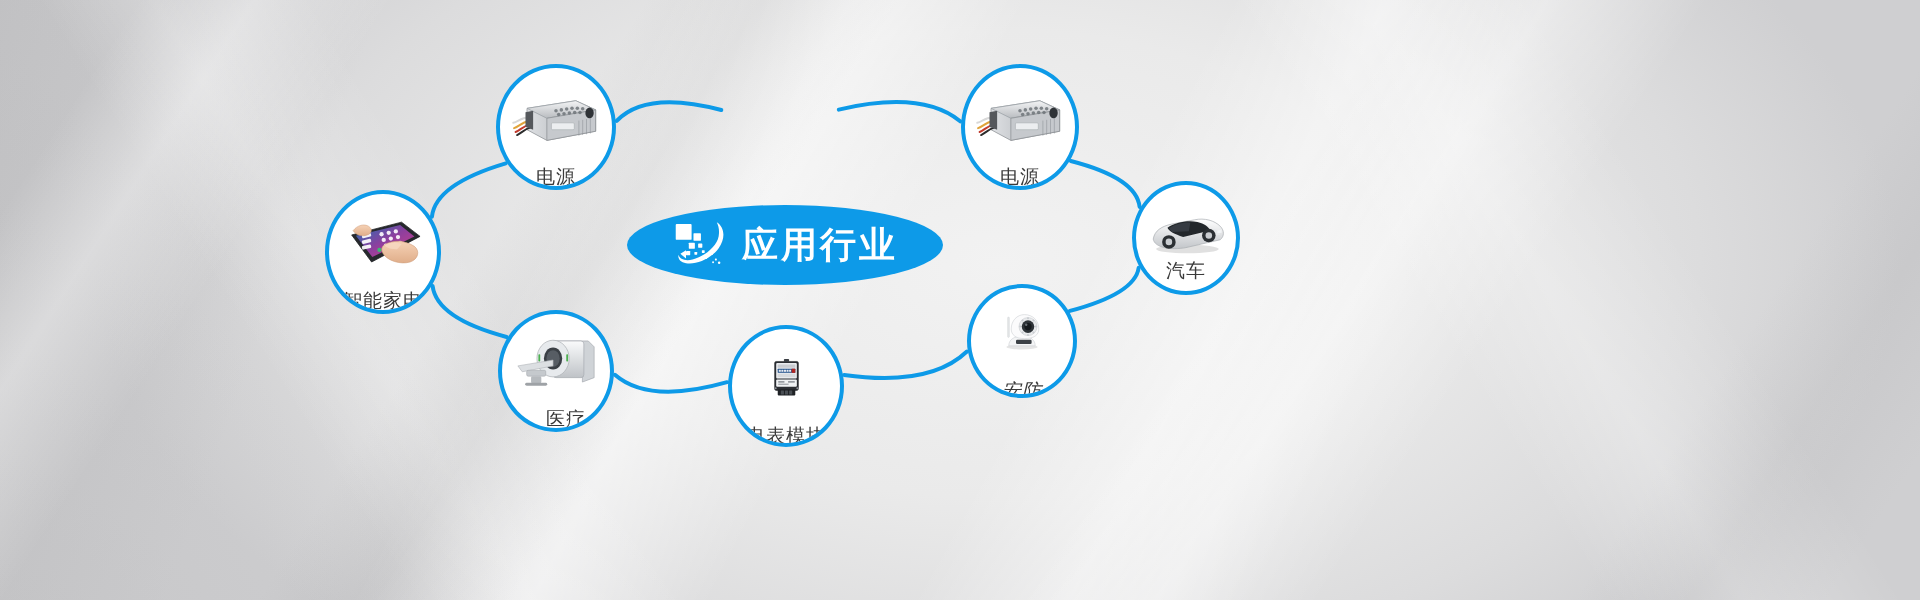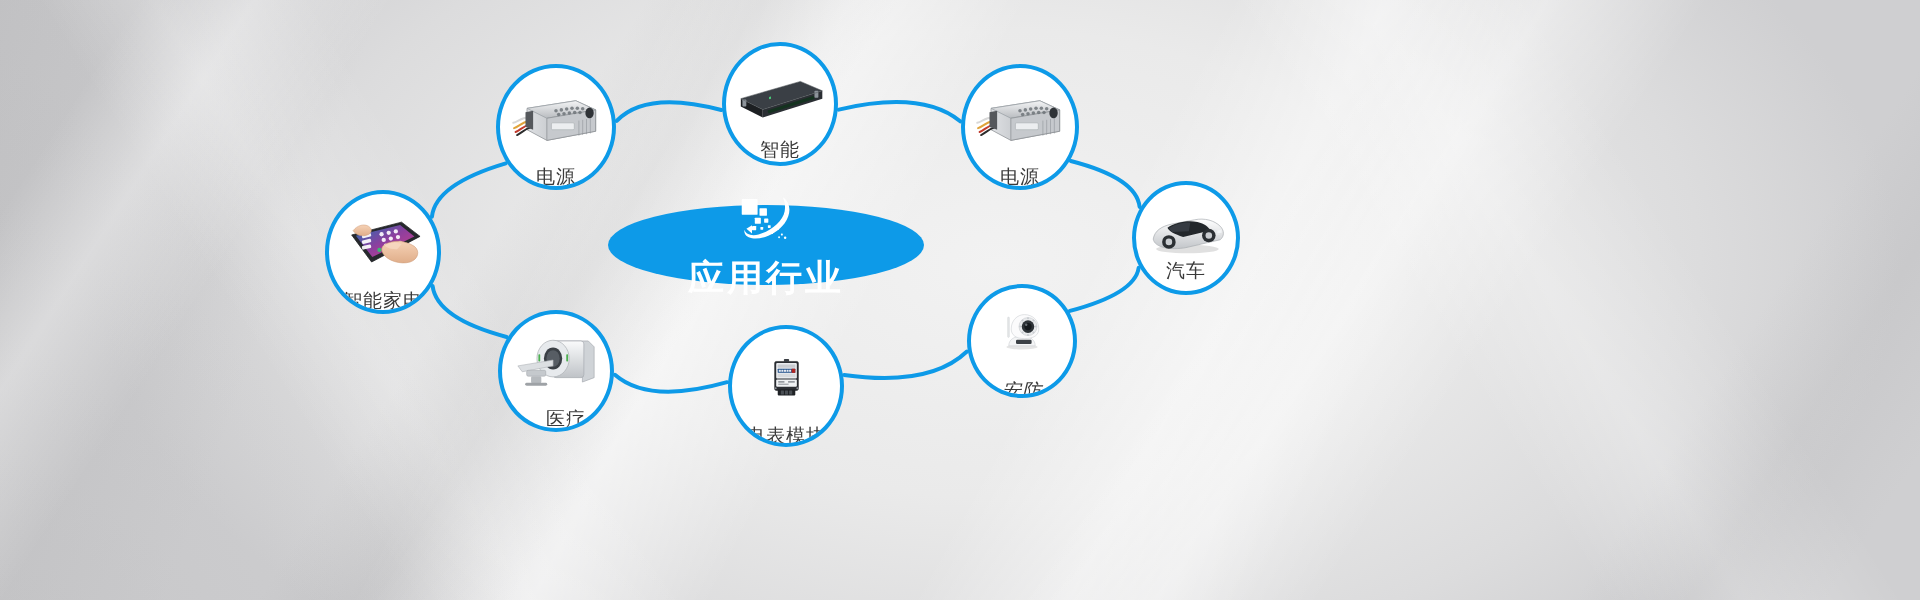--- a/index.html
+++ b/index.html
@@ -77,21 +77,21 @@
       <path d="M 616.7 120.8 Q 646.3 90.1 721.3 110.0" fill="none" stroke="#0d9ae8" stroke-width="4" stroke-linecap="round"></path>
       <path d="M 838.8 109.6 Q 922.0 90.0 960.2 121.3" fill="none" stroke="#0d9ae8" stroke-width="4" stroke-linecap="round"></path>
       <path d="M 1070.8 161.0 Q 1136.6 178.0 1139.6 206.9" fill="none" stroke="#0d9ae8" stroke-width="4" stroke-linecap="round"></path>
       <path d="M 1138.7 267.7 Q 1135.0 293.6 1069.9 310.9" fill="none" stroke="#0d9ae8" stroke-width="4" stroke-linecap="round"></path>
       <path d="M 966.9 351.5 Q 929.8 387.0 844.1 374.9" fill="none" stroke="#0d9ae8" stroke-width="4" stroke-linecap="round"></path>
       <path d="M 727.1 382.2 Q 648.9 404.4 614.9 374.8" fill="none" stroke="#0d9ae8" stroke-width="4" stroke-linecap="round"></path>
       <path d="M 506.6 337.0 Q 436.7 318.5 432.6 286.1" fill="none" stroke="#0d9ae8" stroke-width="4" stroke-linecap="round"></path>
       <path d="M 431.9 216.7 Q 435.3 184.2 505.8 163.3" fill="none" stroke="#0d9ae8" stroke-width="4" stroke-linecap="round"></path>
     </svg>
 
-  <div id="center-oval" style="left: 608px; top: 205px; width: 316px; height: 80px; flex-direction: column;">
+  <div id="center-oval" style="left: 627px; top: 205px; width: 316px; height: 80px;">
     <span class="clogo">
       <svg viewBox="0 0 120 110" width="56" height="52" aria-hidden="true">
         <g fill="#ffffff">
           <rect x="8" y="10" width="34" height="34" rx="2"></rect>
           <rect x="46" y="30" width="16" height="16" rx="1"></rect>
           <rect x="36" y="50" width="13" height="13" rx="1"></rect>
           <rect x="56" y="52" width="9" height="9" rx="1"></rect>
           <rect x="30" y="68" width="9" height="9" rx="1"></rect>
           <rect x="48" y="70" width="6" height="6" rx="1"></rect>
           <rect x="64" y="66" width="6" height="6" rx="1"></rect>
@@ -153,43 +153,20 @@
             <path d="M25 45 C 15 46, 11 52, 5 54" stroke="#e0a33a"></path>
             <path d="M26 49 C 17 51, 13 57, 7 59" stroke="#c0392b"></path>
             <path d="M27 53 C 19 55, 15 60, 9 63" stroke="#2c2c2c"></path>
           </g>
           <path d="M20 33 L30 31 L30 56 L20 52 Z" fill="#55585c"></path>
         </g>
         </svg>
       </div>
       <div class="nlabel" style="margin-top: 18.1px;">电源</div>
     </div>
-    <div class="node" style="left: 722px; top: 42px; width: 116px; height: 124px; border: 4px solid rgb(13, 154, 232);">
-      <div class="thumb" style="height: 62px; margin-top: 18.6px;">
-        <svg viewBox="0 0 120 80" width="94" height="63" aria-hidden="true">
-        <g>
-          <path d="M10 44 L86 22 L114 34 L38 58 Z" fill="#3a3f45"></path>
-          <path d="M10 44 L38 58 L38 68 L10 54 Z" fill="#1c1f22"></path>
-          <path d="M38 58 L114 34 L114 44 L38 68 Z" fill="#2a2e33"></path>
-          <g fill="#4ade80" opacity=".9">
-            <rect x="46" y="56" width="2.5" height="3" transform="skewY(-17)"></rect>
-          </g>
-          <g>
-            <rect x="44" y="59" width="62" height="4" rx="1" fill="#14321f" transform="rotate(-17.5 44 59)"></rect>
-          </g>
-          <g fill="#8d949b">
-            <rect x="12" y="45" width="5" height="9" rx="1"></rect>
-            <rect x="104" y="34" width="5" height="9" rx="1"></rect>
-          </g>
-          <path d="M10 44 L86 22 L114 34 L38 58 Z" fill="none" stroke="#55595e" stroke-width=".7"></path>
-        </g>
-        </svg>
-      </div>
-      <div class="nlabel" style="margin-top: 13.4px;">智能</div>
-    </div>
     <div class="node" style="left: 961px; top: 64px; width: 118px; height: 126px; border: 4px solid rgb(13, 154, 232);">
       <div class="thumb" style="height: 63px; margin-top: 18.9px;">
         <svg viewBox="0 0 120 80" width="92" height="61" aria-hidden="true">
         <defs>
           <linearGradient id="psuA" x1="0" y1="0" x2="0" y2="1">
             <stop offset="0" stop-color="#f3f4f5"></stop>
               <stop offset="1" stop-color="#b9bcc0"></stop>
           </linearGradient>
           <linearGradient id="psuB" x1="0" y1="0" x2="1" y2="0">
             <stop offset="0" stop-color="#dfe1e4"></stop>

